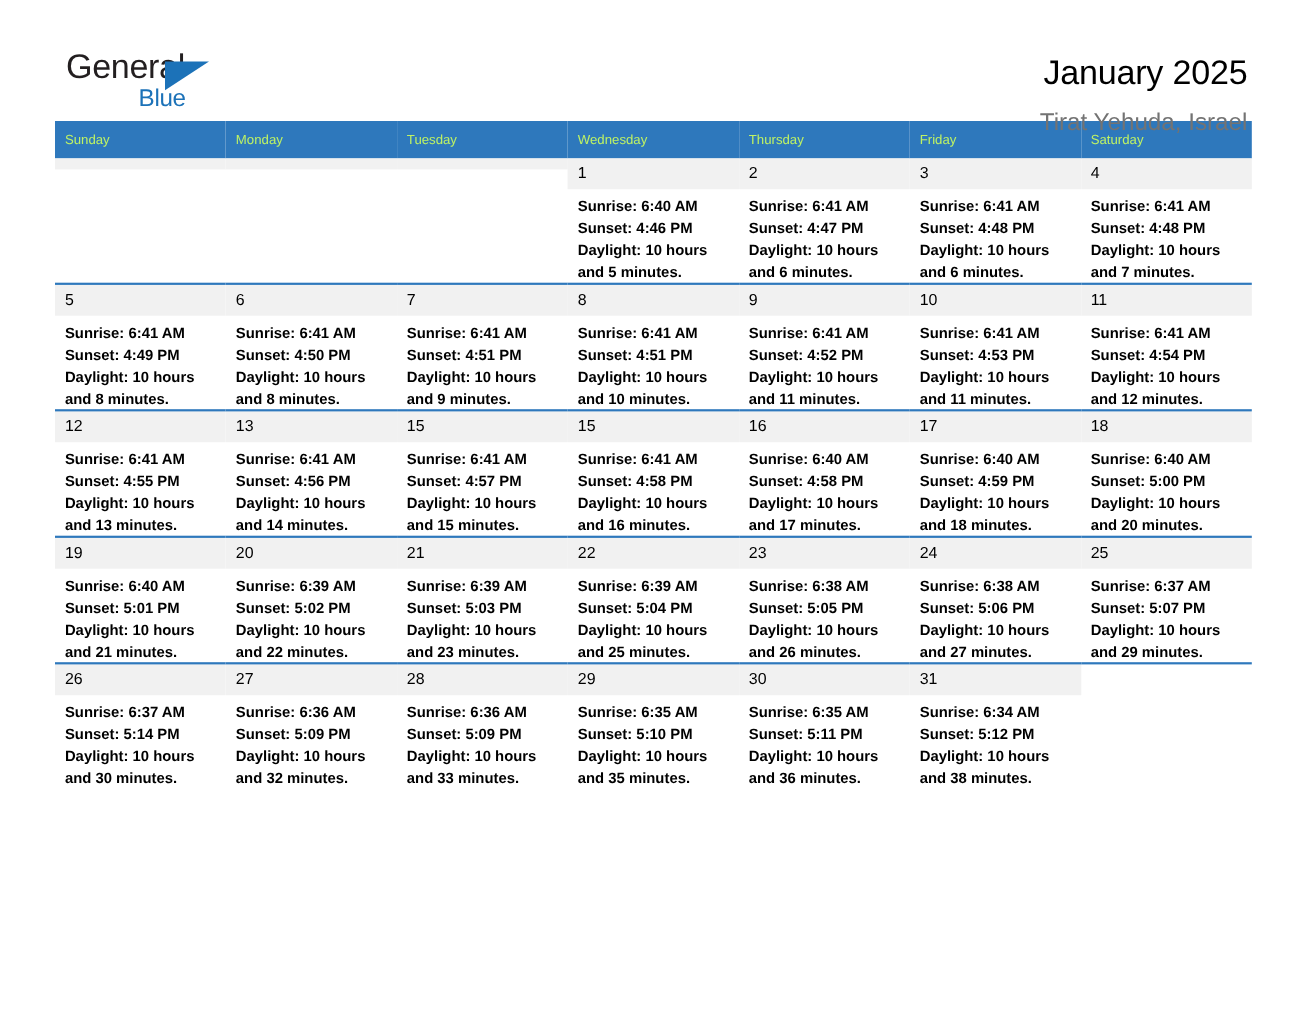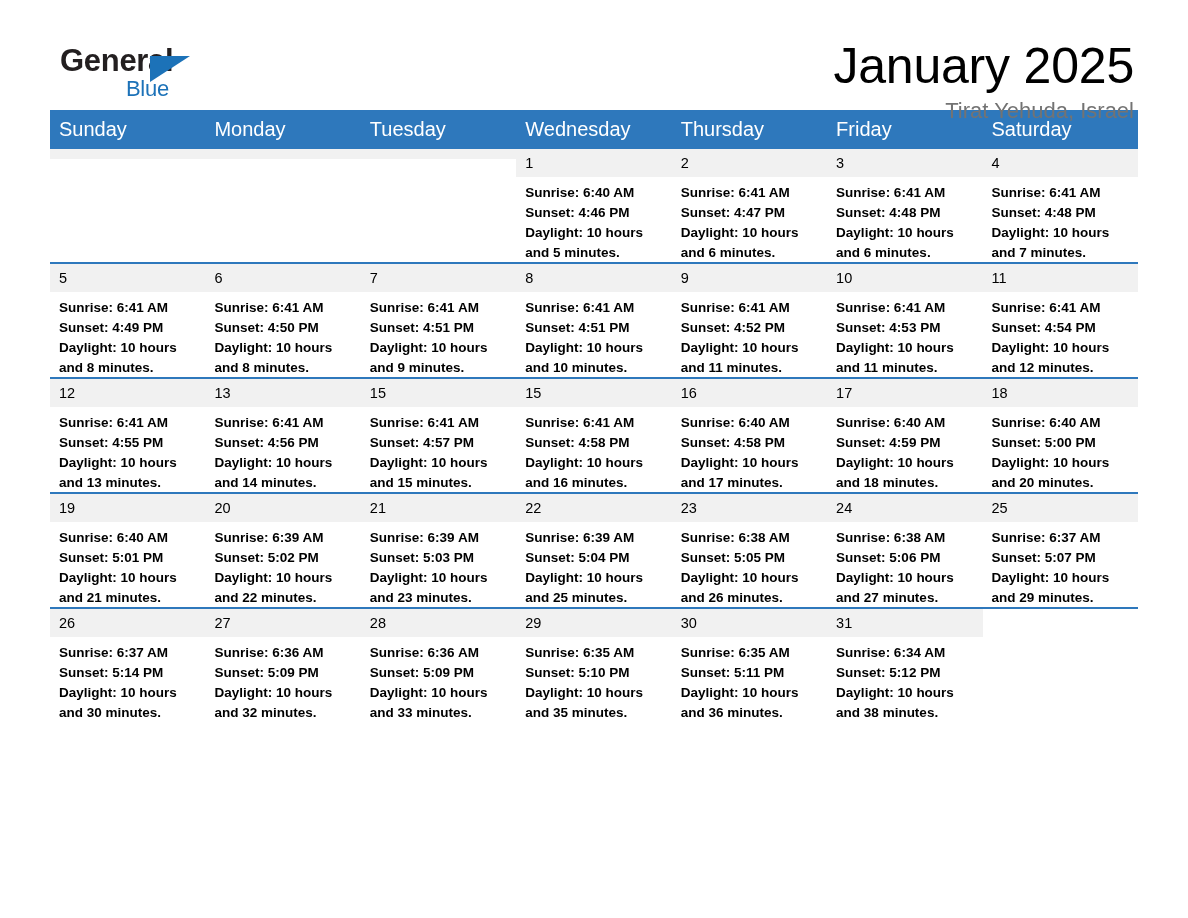--- a/index.html
+++ b/index.html
@@ -38,21 +38,20 @@
     height: 72px;
   }
   .brand-general {
     position: absolute;
     left: 10px;
     top: 0px;
     font-size: 31px;
     letter-spacing: -0.3px;
     color: #231f20;
     line-height: 38px;
-    font-weight: bold;
   }
   .brand-triangle {
     position: absolute;
     left: 100px;
     top: 14px;
     width: 0;
     height: 0;
     border-left: 40px solid #1c72b8;
     border-bottom: 26px solid transparent;
   }
@@ -63,21 +62,21 @@
     font-size: 22px;
     letter-spacing: -0.3px;
     color: #1c72b8;
     line-height: 38px;
   }
   .title-block {
     text-align: right;
     padding-right: 4px;
   }
   .month-title {
-    font-size: 50px;
+    font-size: 31px;
     font-weight: normal;
     line-height: 48px;
     color: #000;
     margin: 0;
     letter-spacing: -0.2px;
   }
   .location-title {
     font-size: 22px;
     font-weight: normal;
     line-height: 30px;
@@ -86,22 +85,22 @@
   }
 
   
   .calendar {
     width: 1088px;
     border-collapse: collapse;
     table-layout: fixed;
   }
   .calendar th {
     background: #2e78bc;
-    color: #ffffff;
-    font-size: 20px;
+    color: #bef264;
+    font-size: 12px;
     font-weight: normal;
     text-align: left;
     padding: 8px 0 8px 9px;
     height: 18px;
     border: none;
   }
   .calendar td {
     vertical-align: top;
     padding: 0;
     border: none;

